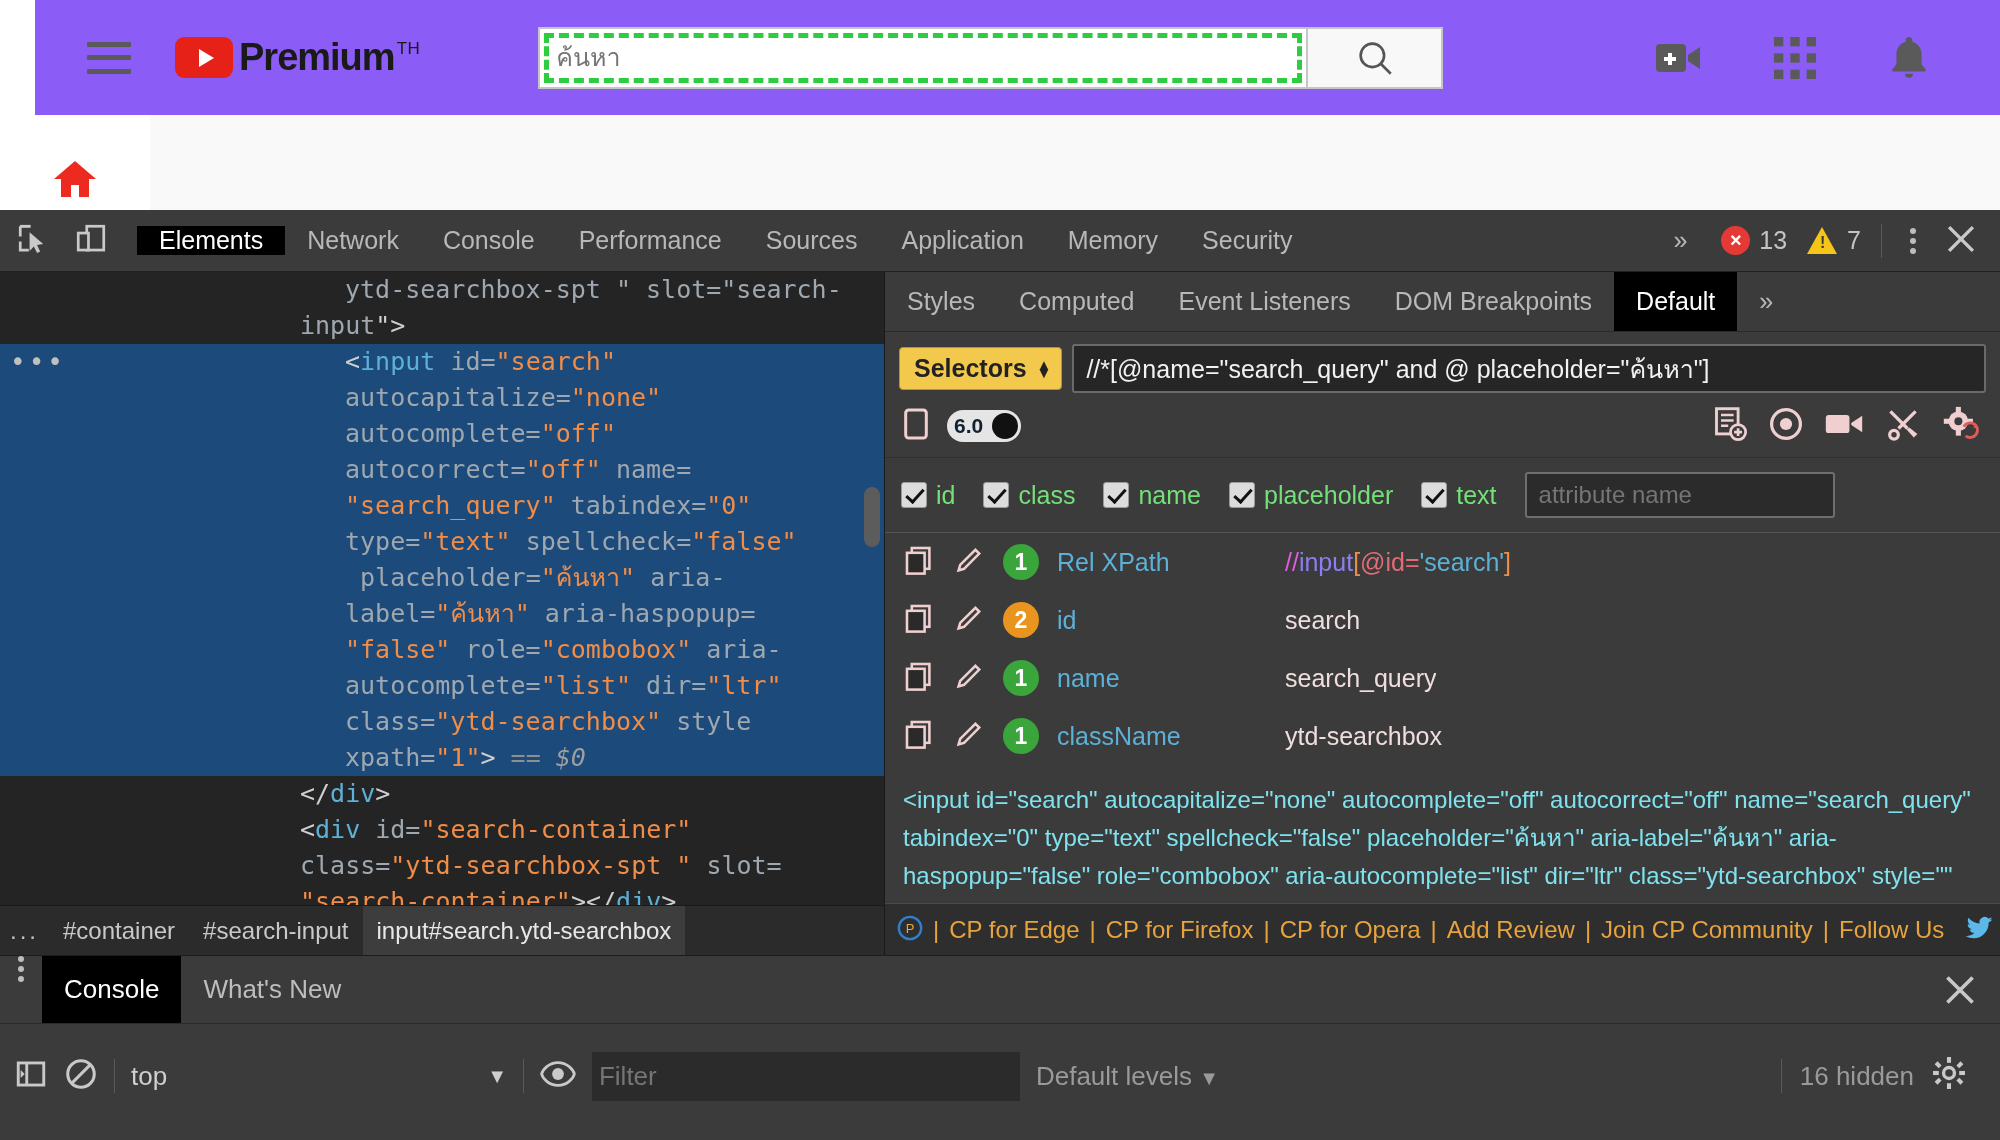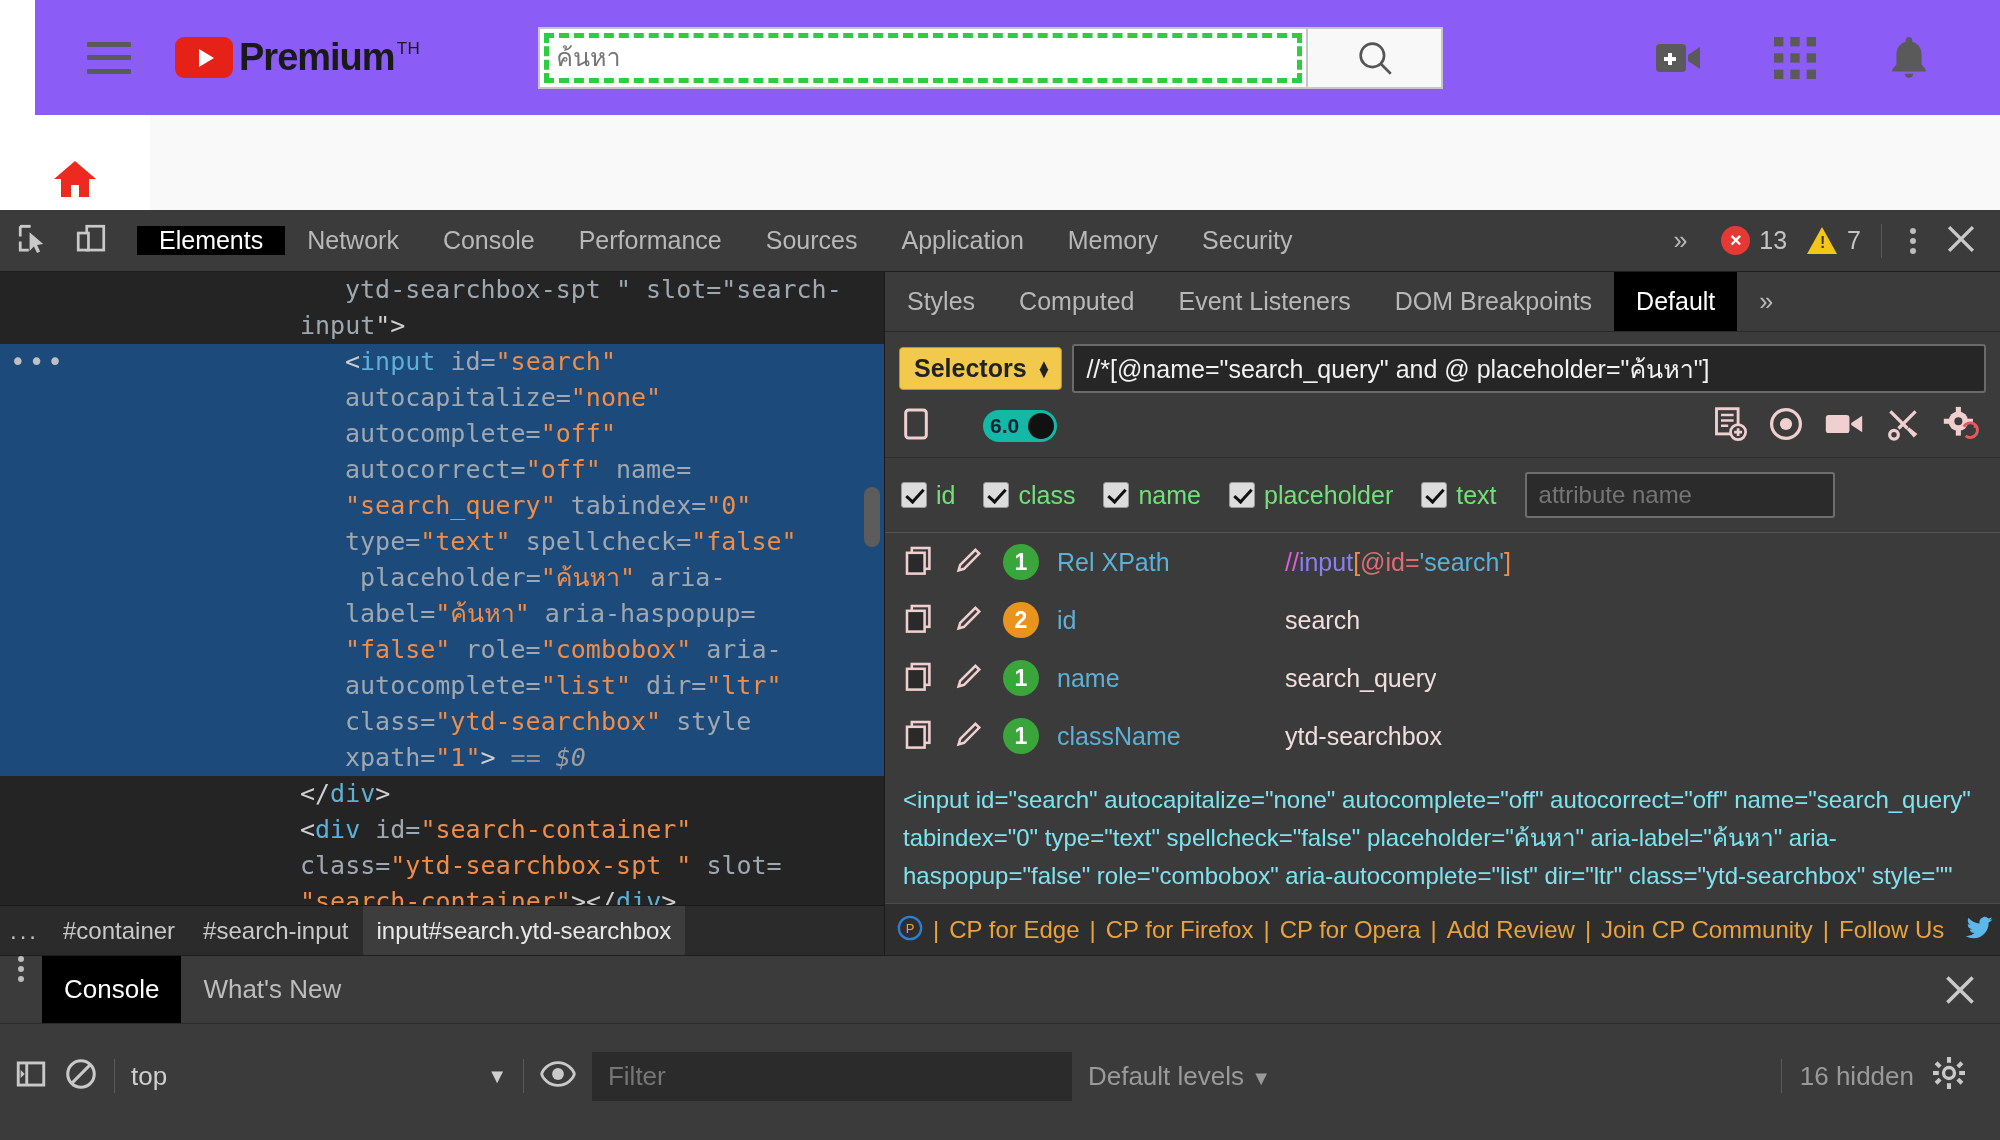--- a/index.html
+++ b/index.html
@@ -141,23 +141,23 @@
   }
   .spin { display: flex; flex-direction: column; line-height: 8px; font-size: 15px; }
   .xpath-input {
     flex: 1; background: #262626; border: 2px solid #6a6a6a; border-radius: 3px;
     color: #f2f2f2; font-size: 25px; padding: 8px 12px; outline: none;
     font-family: "Liberation Sans", sans-serif;
   }
   .cp-iconbar { display: flex; align-items: center; padding: 4px 18px 10px 16px; gap: 16px;
                 border-bottom: 1px solid #2f2f2f; }
   .ver-pill {
-    background: #14b8a6; border-radius: 16px; width: 74px; height: 32px;
+    background: #e5e5e5; border-radius: 16px; width: 74px; height: 32px;
     display: flex; align-items: center; justify-content: flex-start; padding-left: 7px;
-    font-size: 21px; color: #123; font-weight: bold; position: relative; cursor: pointer; margin-left: 36px;
+    font-size: 21px; color: #123; font-weight: bold; position: relative; cursor: pointer;
   }
   .ver-pill::after { content: ""; position: absolute; right: 3px; top: 3px; width: 26px; height: 26px;
                      border-radius: 50%; background: #111; }
   .cp-actions { margin-left: auto; display: flex; align-items: center; gap: 20px; }
 
   .cp-checks { display: flex; align-items: center; gap: 12px; padding: 14px 16px; }
   .chk-group { display: flex; align-items: center; gap: 9px; margin-right: 16px; }
   .chk {
     width: 26px; height: 26px; background: #dcdcdc; border: 1px solid #9a9a9a; border-radius: 3px;
     position: relative; cursor: pointer;
@@ -206,22 +206,22 @@
   .drawer { position: absolute; left: 0; right: 0; bottom: 0; height: 185px; background: #3b3b3b;
             border-top: 1px solid #1d1d1d; }
   .drawer-tabs { height: 68px; display: flex; align-items: stretch; border-bottom: 1px solid #2a2a2a; }
   .drawer-kebab { display: flex; align-items: center; padding: 0 18px; }
   .drawer-tab { display: flex; align-items: center; padding: 0 22px; font-size: 26px; color: #bdbdbd; cursor: pointer; }
   .drawer-tab.active { background: #000; color: #fff; }
   .drawer-close { margin-left: auto; display: flex; align-items: center; padding-right: 22px; }
   .console-bar { height: 60px; display: flex; align-items: center; gap: 16px; padding: 0 14px; margin-top: 22px; }
   .ctx-drop { display: flex; align-items: center; gap: 320px; font-size: 26px; color: #cfcfcf; cursor: pointer; }
   .filter-input {
-    background: #2b2b2b; border: none; color: #9a9a9a; font-size: 26px; padding: 9px 16px;
-    width: 480px; outline: none; font-family: "Liberation Sans", sans-serif;
+    background: #2b2b2b; border: none; color: #9a9a9a; font-size: 26px; padding: 9px 7px;
+    width: 428px; outline: none; font-family: "Liberation Sans", sans-serif;
   }
   .levels { font-size: 26px; color: #9a9a9a; cursor: pointer; }
   .hidden-count { margin-left: auto; font-size: 26px; color: #9a9a9a; display: flex; align-items: center; gap: 18px; padding-right: 20px; }
   .vbar { width: 1px; height: 34px; background: #5a5a5a; }
 </style>
 </head>
 <body>
 
 <div id="root">
 

